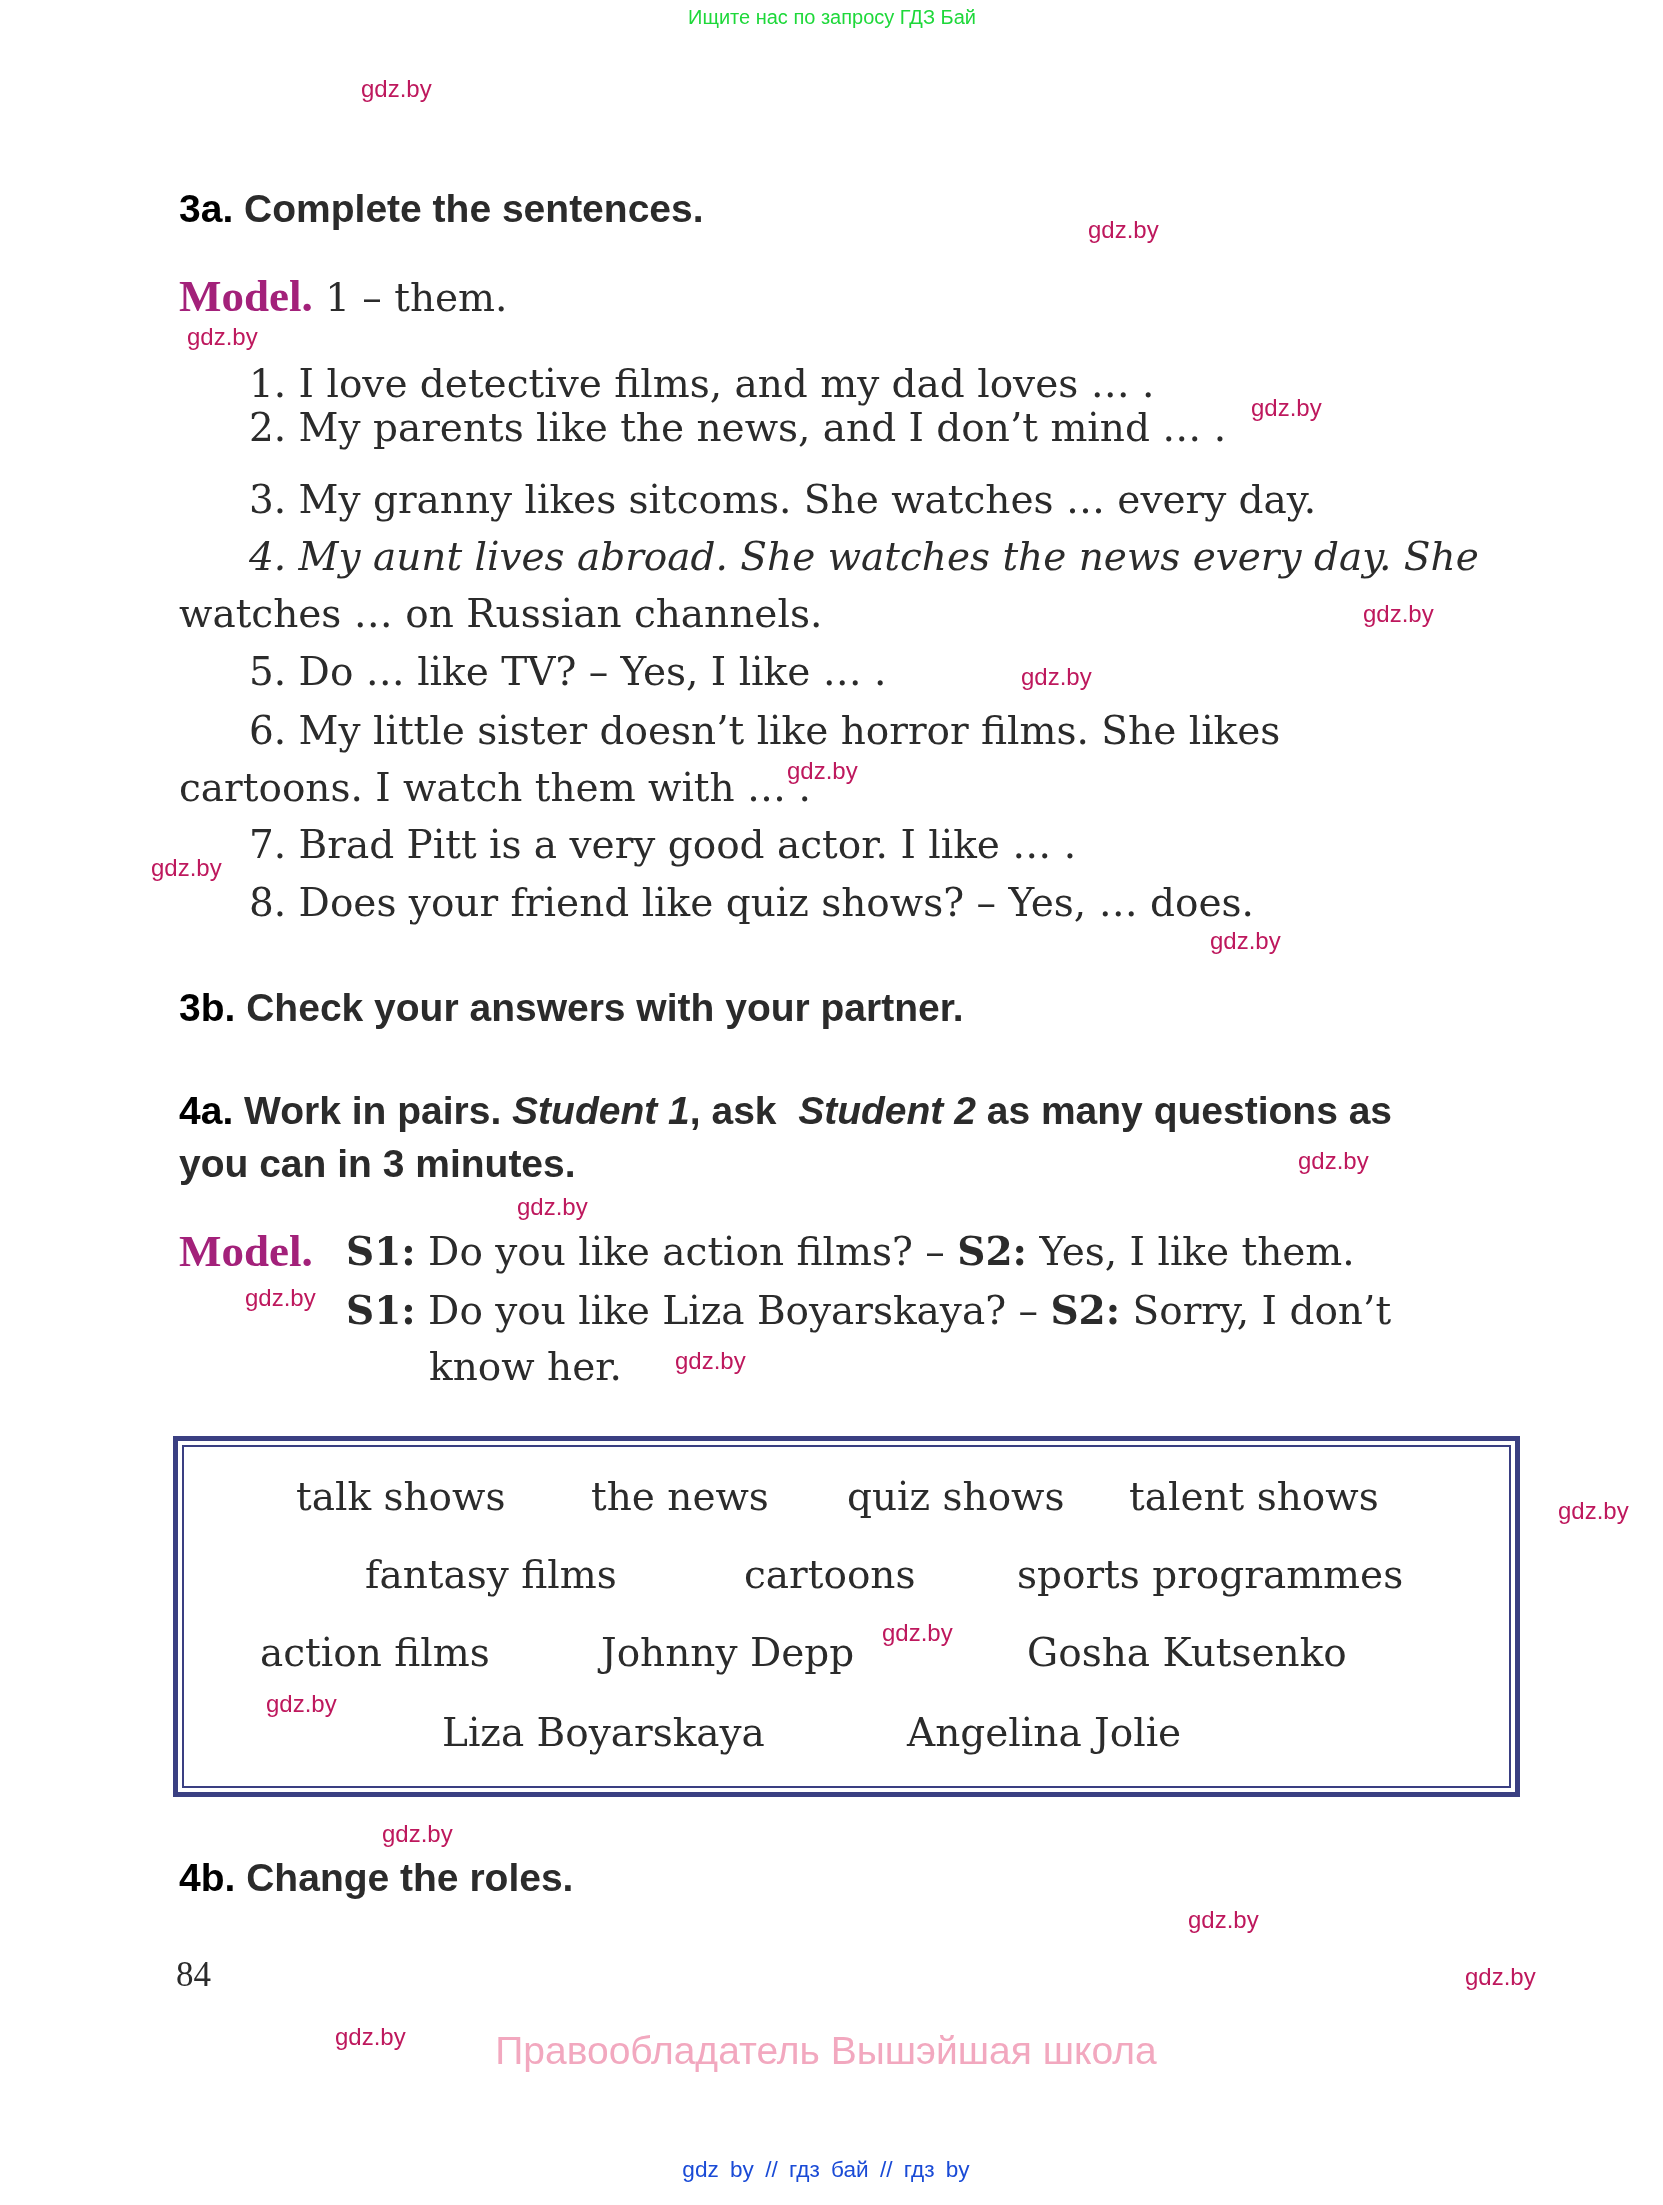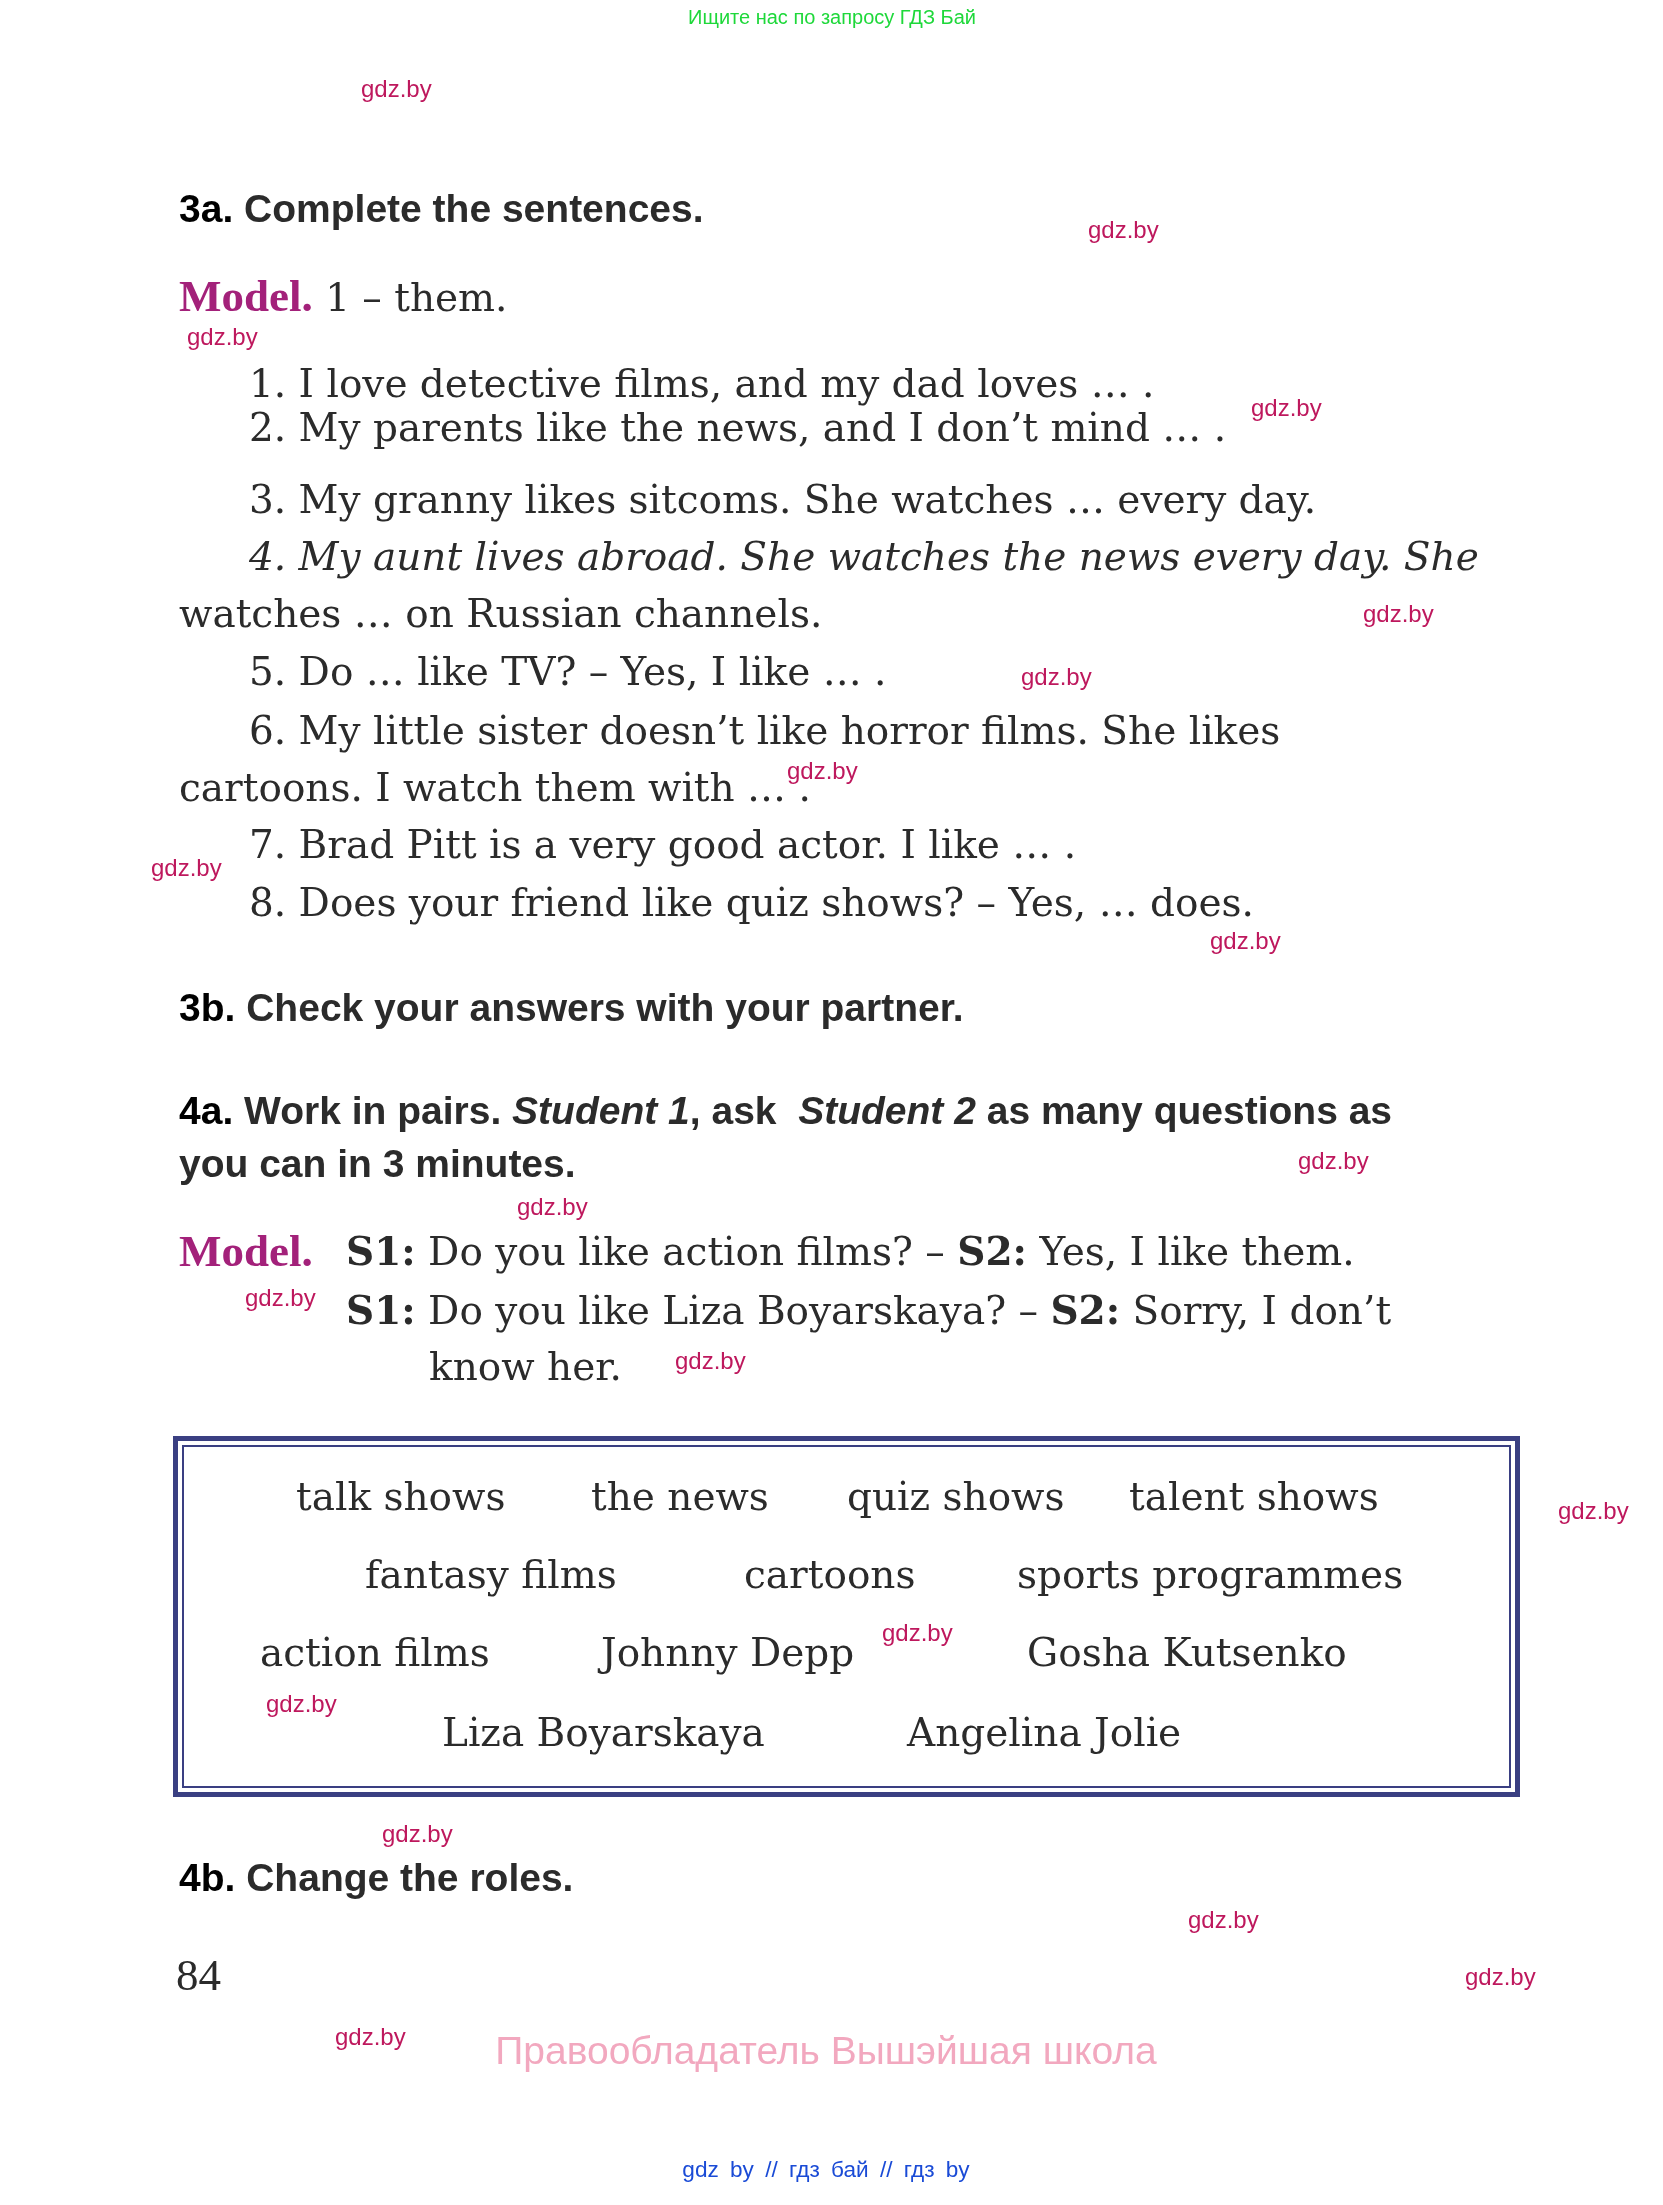--- a/index.html
+++ b/index.html
@@ -11,21 +11,21 @@
   .task .num { color: #000000; }
   .task i { font-style: italic; }
   .serif { font-family: "DejaVu Serif", "Liberation Serif", serif; font-size: 39px; color: #2b2b2b; line-height: 50px; }
   .model-label { color: #a3217a; font-weight: bold; font-family: "Liberation Serif", serif; font-size: 45px; }
   .spk { font-weight: bold; }
   .sent { left: 237px; margin-left: 12px; }
   .wrap { left: 179px; }
   .box-outer { left: 173px; top: 1436px; width: 1337px; height: 351px; border: 5px solid #3a3f82; }
   .box-inner { position: absolute; left: 4.2px; top: 4.2px; right: 4.2px; bottom: 4.2px; border: 2.5px solid #3a3f82; }
   .box-word { font-family: "DejaVu Serif", "Liberation Serif", serif; font-size: 39px; color: #2b2b2b; line-height: 50px; }
-  .page-num { font-family: "Liberation Serif", serif; font-size: 45px; color: #2b2b2b; line-height: 50px; }
+  .page-num { font-family: "Liberation Serif", serif; font-size: 35px; color: #2b2b2b; line-height: 50px; }
   .copyright { left: 0; width: 1652px; text-align: center; font-family: "Liberation Sans", sans-serif; font-size: 39px; line-height: 47px; }
   .footer { left: 0; width: 1652px; text-align: center; font-family: "Liberation Sans", sans-serif; font-size: 22.6px; line-height: 28.5px; word-spacing: 5px; }
 </style>
 </head>
 <body>
 
 <div class="abs top-banner" style="color:#1ed83a;">Ищите нас по запросу ГДЗ Бай</div>
 
 <div class="abs wm" style="left:361px;top:75px;">gdz.by</div>
 <div class="abs wm" style="left:1088px;top:216px;">gdz.by</div>

